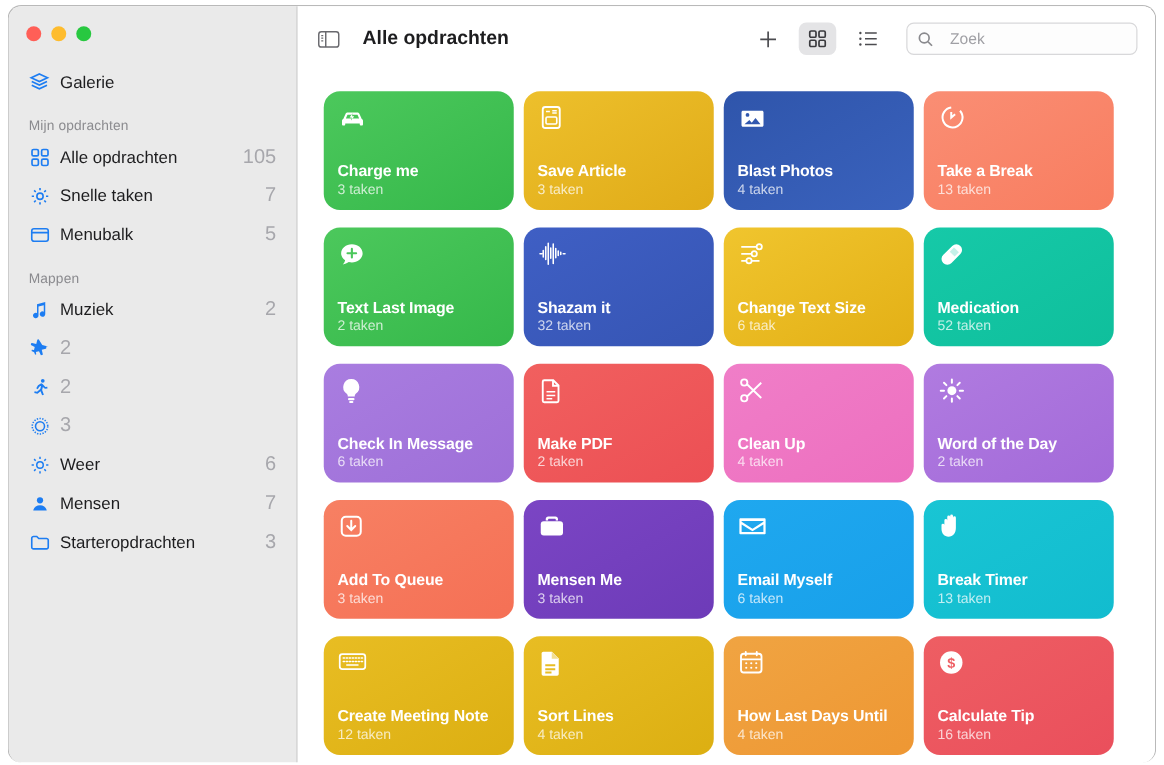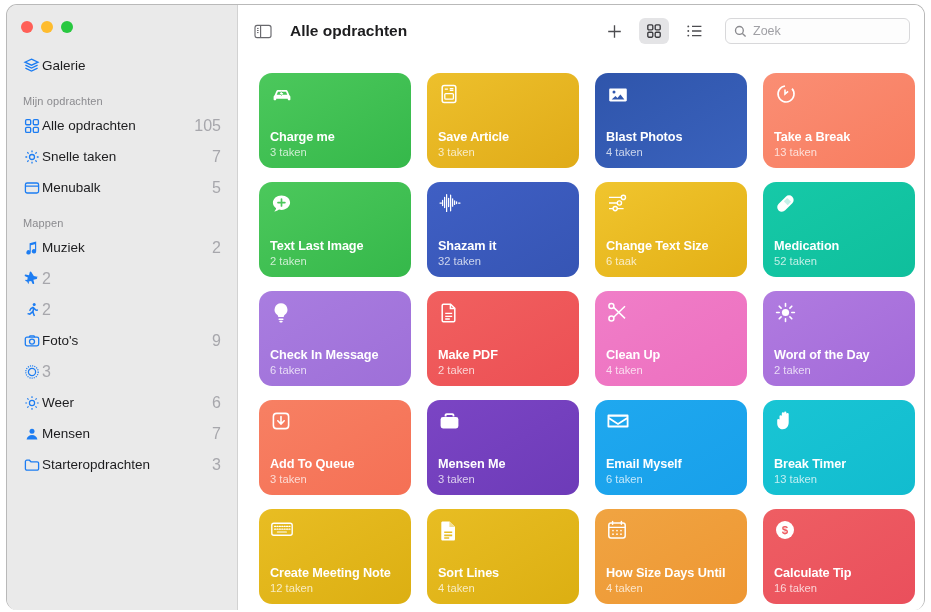--- a/index.html
+++ b/index.html
@@ -40,21 +40,21 @@
   .sb-section {
     font-size:11px; color:#8b8b8f;
     padding:0 0 3px 16px;
     letter-spacing:.1px;
     font-weight:400;
   }
   .sb-row {
     display:flex; align-items:center;
     height:31px;
     padding:0 16px 0 16px;
-    gap:2px;
+    gap:8px;
     cursor:default;
   }
   .sb-row .ic {
     width:17px; height:17px;
     flex:0 0 17px;
     display:flex; align-items:center; justify-content:center;
     color:#1d7df2;
   }
   .sb-row .lbl {
     font-size:13.5px; color:#1d1d1f;
@@ -97,39 +97,39 @@
     display:flex; align-items:center; justify-content:center;
     color:#4c4c50; cursor:default;
   }
   .tb-btn.active { background:#e4e4e6; }
   #search-box {
     width:185px; height:26px;
     border:1px solid #d8d8da;
     border-radius:6px;
     background:#fdfdfd;
     display:flex; align-items:center;
-    gap:6px; padding:0 8px;
+    gap:13px; padding:0 8px;
     margin-left:6px;
   }
   #search-box .sicon { color:#8a8a8e; display:flex; }
   #search-input {
     border:none; outline:none; background:transparent;
     font-family:"Liberation Sans", sans-serif;
     font-size:12.5px; color:#1d1d1f;
     width:100%;
   }
   #search-input::placeholder { color:#a0a0a5; }
 
   
   #grid {
     flex:1 1 auto;
     padding:16px 14px 0 21px;
     display:grid;
     grid-template-columns:repeat(4, 152px);
-    gap:14px 16px;
+    gap:14px 8px;
     align-content:start;
     overflow:hidden;
   }
   .card {
     width:152px; height:95px;
     border-radius:13px;
     position:relative;
     padding:10px 11px 9px 11px;
     display:flex; flex-direction:column;
     cursor:default;
@@ -242,31 +242,20 @@
     <div class="sb-row">
       <span class="ic">
         <svg width="16" height="16" viewBox="0 0 16 16" fill="#1d7df2">
           <circle cx="10.2" cy="2.6" r="1.5"></circle>
           <path d="M9 4.6 6.4 6.1 5 8.6l1.2.7 1.2-2 1.5-.8-.7 2.6-2.6 2.2-1.9-.4-.3 1.4 2.6.6 2.4-2 1.3 3.3 1.4-.5-1.4-3.7.6-2.5 1.6 1.5 2.1-.3-.2-1.4-1.5.2-2.2-2.3z"></path>
         </svg>
       </span>
       <span class="cnt">2</span>
     </div>
 
-    <div class="sb-row">
-      <span class="ic">
-        <svg width="16" height="16" viewBox="0 0 16 16" fill="none" stroke="#1d7df2" stroke-width="1.3">
-          <rect x="1.3" y="4.2" width="13.4" height="8.6" rx="1.7"></rect>
-          <circle cx="8" cy="8.6" r="2.5"></circle>
-          <path d="M5.2 4.2l.9-1.4h3.8l.9 1.4"></path>
-        </svg>
-      </span>
-      <span class="lbl">Foto's</span>
-      <span class="cnt">9</span>
-    </div>
 
     <div class="sb-row">
       <span class="ic">
         <svg width="16" height="16" viewBox="0 0 16 16" fill="none" stroke="#1d7df2" stroke-width="1.25">
           <circle cx="8" cy="8" r="6.2" stroke-dasharray="1.1 1.1"></circle>
           <circle cx="8" cy="8" r="3.6"></circle>
         </svg>
       </span>
       <span class="cnt">3</span>
     </div>
@@ -607,21 +596,21 @@
               <circle cx="7" cy="11.6" r=".85"></circle>
                 <circle cx="11" cy="11.6" r=".85"></circle>
                 <circle cx="15" cy="11.6" r=".85"></circle>
               <circle cx="7" cy="15.2" r=".85"></circle>
                 <circle cx="11" cy="15.2" r=".85"></circle>
                 <circle cx="15" cy="15.2" r=".85"></circle>
             </g>
           </svg>
         </span>
         <div class="ctext">
-          <div class="cname">How Size Days Until</div>
+          <div class="cname">How Last Days Until</div>
           <div class="ccount">4 taken</div>
         </div>
       </div>
 
       <div class="card" style="background:linear-gradient(150deg,#ee5e63,#ea4f5c)">
         <span class="cicon">
           <svg width="22" height="22" viewBox="0 0 22 22" fill="#fff">
             <circle cx="11" cy="11" r="9"></circle>
             <text x="11" y="15.4" font-family="Liberation Sans, sans-serif" font-size="11.5" font-weight="bold" fill="#ee5e63" text-anchor="middle">$</text>
           </svg>

